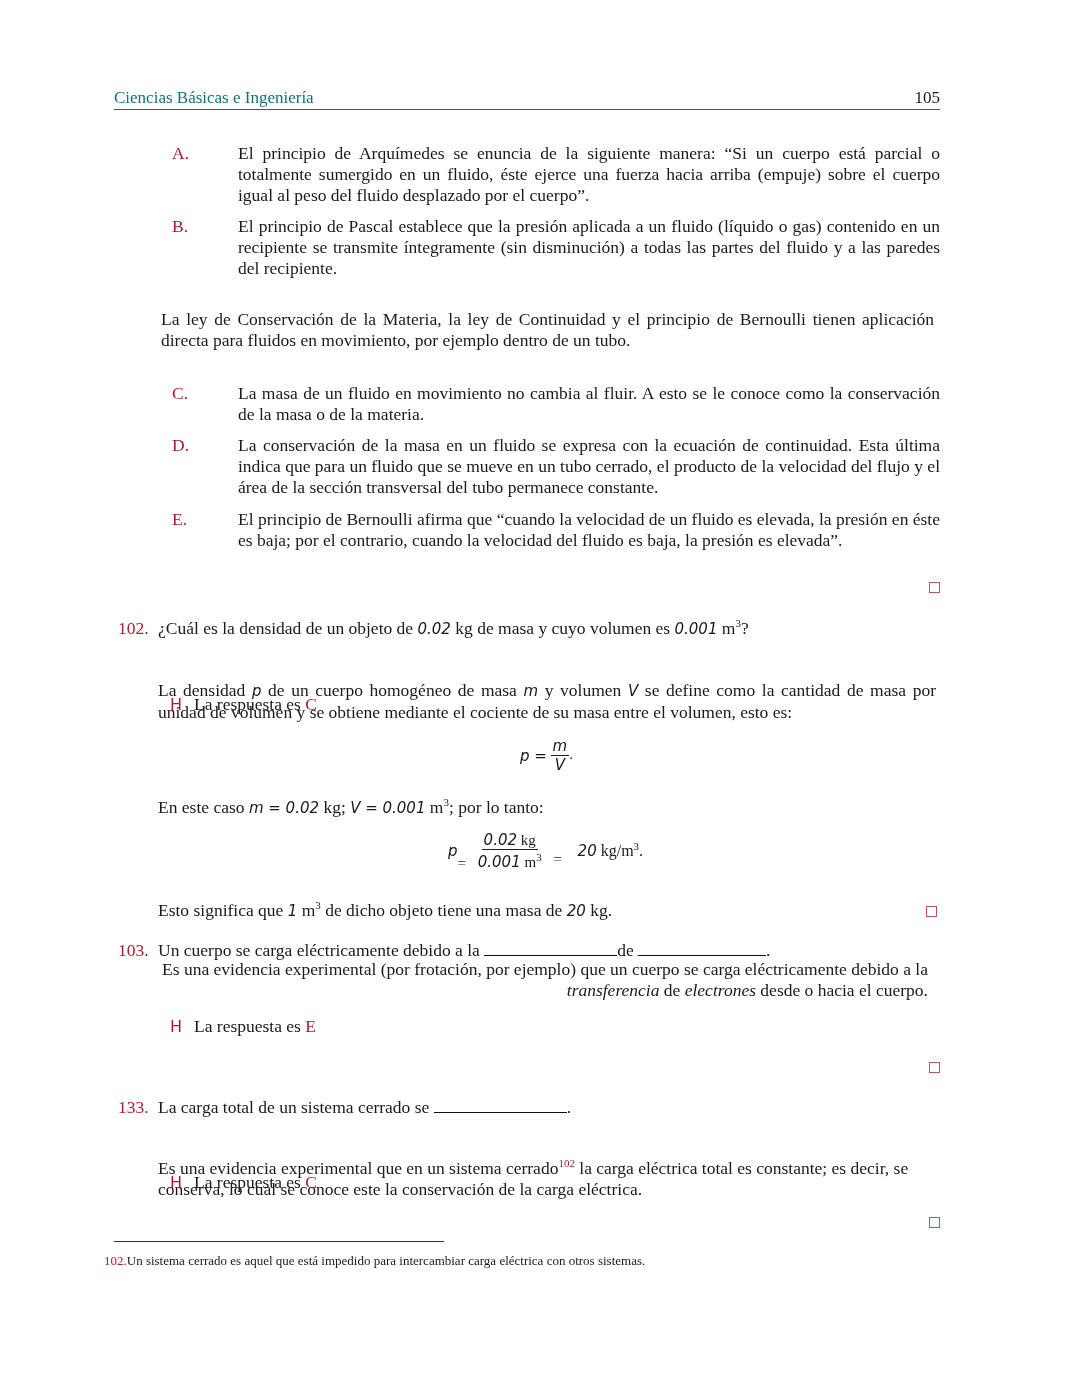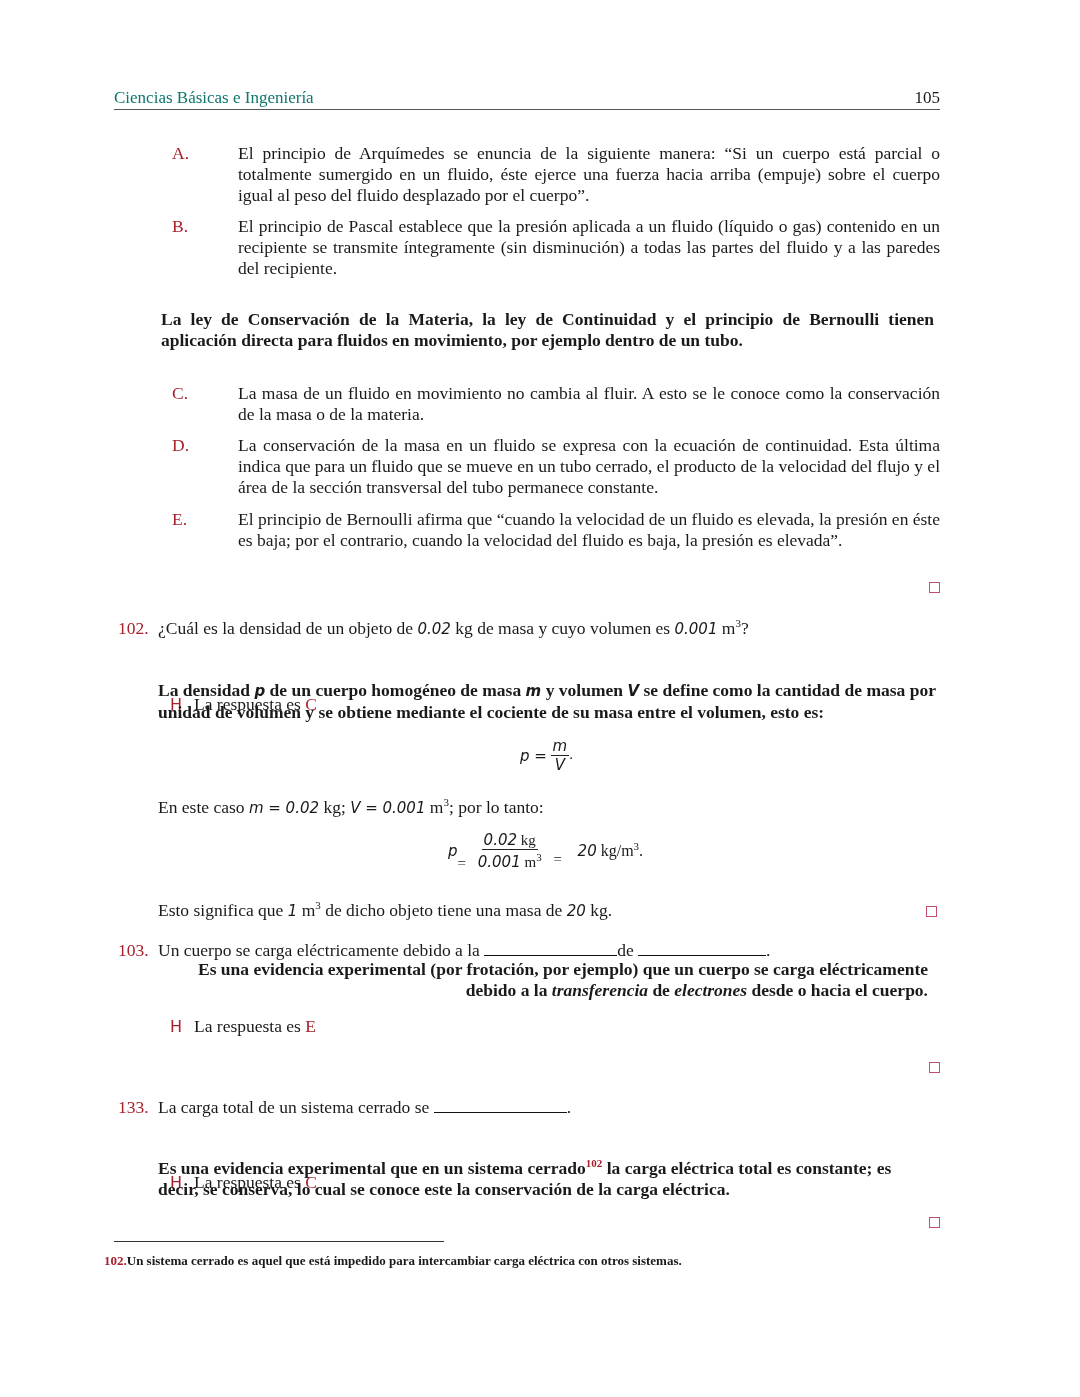--- a/index.html
+++ b/index.html
@@ -6,41 +6,41 @@
     body {
       width: 1080px; height: 1397px; position: relative; overflow: hidden;
       font-family: "Liberation Serif", serif; color: #1a1a1a;
     }
     .abs { position: absolute; }
     .red { color: #a8202c; }
     .header-title { left: 114px; top: 88px; font-size: 17px; color: #0f766e; }
     .header-page { right: 140px; top: 88px; font-size: 17px; color: #1a1a1a; }
     .header-rule { left: 114px; top: 109px; width: 826px; height: 1px; background: #555; }
 
-    .para { font-size: 17.5px; line-height: 21px; text-align: justify; font-weight: bold; }
+    .para { font-size: 17.5px; line-height: 21px; text-align: justify; }
     .item { position: absolute; font-size: 17.5px; line-height: 21px; text-align: justify; }
     .item .lbl { position: absolute; left: 0; top: 0; color: #a8202c; }
     .item .txt { position: absolute; left: 25px; right: 0; top: 0; margin-left: 41px; }
 
     .math { font-family: "DejaVu Sans", sans-serif; font-style: italic; font-size: 15px; }
     sup { font-size: 11px; line-height: 0; }
 
     .qed { width: 9px; height: 9px; border: 1px solid #c0506a; position: absolute; }
 
     .num { position: absolute; left: 118px; font-size: 17.5px; color: #a8202c; }
     .qtxt { position: absolute; left: 158px; font-size: 17.5px; }
     .ans { position: absolute; left: 170px; font-size: 17.5px; margin-top: 45px; }
     .ans .h { font-family: "DejaVu Sans", sans-serif; color: #a8202c; font-size: 16px; margin-right: 12px; }
     .blank { display: inline-block; border-bottom: 1.5px solid #111; vertical-align: baseline; height: 14px; }
 
     .frac { display: inline-flex; flex-direction: column; align-items: center; vertical-align: middle; }
     .frac .n { border-bottom: 1px solid #222; padding: 0 2px; }
 
     .fn-rule { left: 114px; top: 1241px; width: 330px; height: 1px; background: #333; }
-    .footnote { left: 104px; top: 1253px; font-size: 13px; font-weight: bold; }
+    .footnote { left: 104px; top: 1253px; font-size: 13px; }
   </style>
 </head>
 <body>
 
 <div class="abs header-title">Ciencias Básicas e Ingeniería</div>
 <div class="abs header-page">105</div>
 <div class="abs header-rule"></div>
 
 <div class="item" style="left:172px; top:143px; width:768px; height:66px;">
   <span class="lbl">A.</span>

